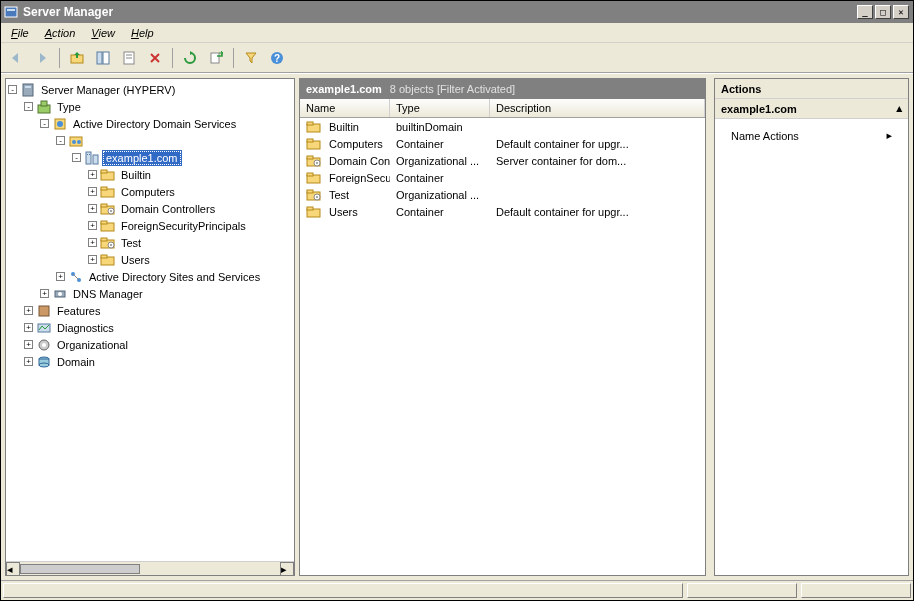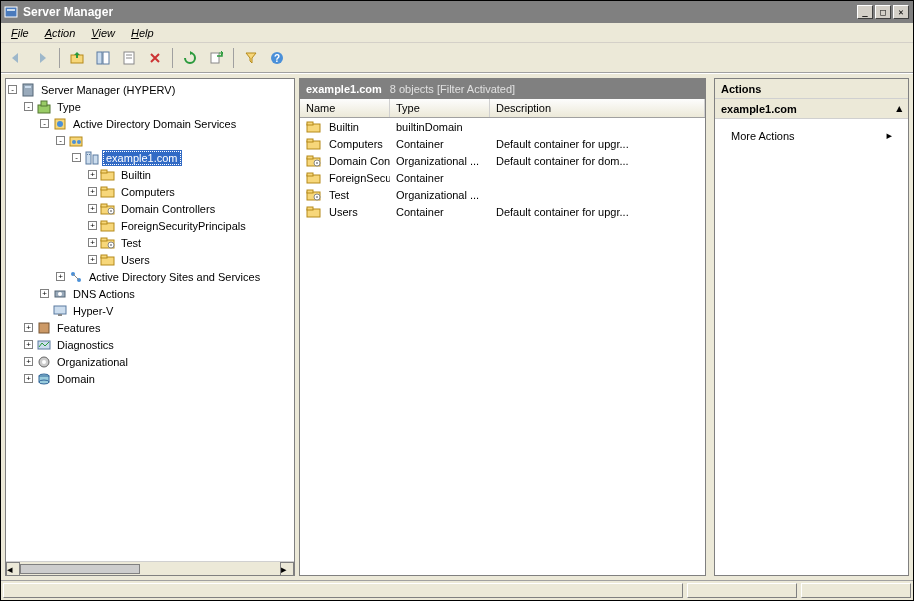--- a/index.html
+++ b/index.html
@@ -318,32 +318,21 @@
           </div>
           <div class="node-row">
             <span class="indent" style="width: 32px;"></span>
             <span class="twist">+</span>
             <span class="nicon">
               <svg width="16" height="16">
                 <rect x="3" y="5" width="10" height="6" fill="#9ab" stroke="#567"></rect>
                 <circle cx="8" cy="8" r="2" fill="#fff"></circle>
               </svg>
             </span>
-            <span class="nlabel">DNS Actions</span>
-          </div>
-          <div class="node-row">
-            <span class="indent" style="width: 32px;"></span>
-            <span class="twist empty"></span>
-            <span class="nicon">
-              <svg width="16" height="16">
-                <rect x="2" y="3" width="12" height="8" fill="#cde" stroke="#5a7aa0"></rect>
-                <rect x="6" y="11" width="4" height="2" fill="#888"></rect>
-              </svg>
-            </span>
-            <span class="nlabel">Hyper-V</span>
+            <span class="nlabel">DNS Manager</span>
           </div>
           <div class="node-row">
             <span class="indent" style="width: 16px;"></span>
             <span class="twist">+</span>
             <span class="nicon">
               <svg width="16" height="16">
                 <rect x="3" y="3" width="10" height="10" fill="#c96" stroke="#753"></rect>
               </svg>
             </span>
             <span class="nlabel">Features</span>
@@ -433,21 +422,21 @@
                 <svg width="16" height="14">
                   <rect x="1" y="4" width="13" height="8" fill="#f7d77a" stroke="#b58a1b"></rect>
                   <rect x="1" y="2" width="6" height="3" fill="#f7d77a" stroke="#b58a1b"></rect>
                   <circle cx="11" cy="9" r="3" fill="#fff" stroke="#888"></circle>
                   <circle cx="11" cy="9" r="1" fill="#888"></circle>
                 </svg>
               </span>
               <span>Domain Cont...</span>
             </div>
             <div class="cell c2">Organizational ...</div>
-            <div class="cell c3">Default container for dom...</div>
+            <div class="cell c3">Server container for dom...</div>
           </div>
           <div class="row">
             <div class="cell c1">
               <span class="nicon">
                 <svg width="16" height="14">
                   <rect x="1" y="4" width="13" height="8" fill="#f7d77a" stroke="#b58a1b"></rect>
                   <rect x="1" y="2" width="6" height="3" fill="#f7d77a" stroke="#b58a1b"></rect>
                 </svg>
               </span>
               <span>ForeignSecur...</span>
@@ -486,21 +475,21 @@
     </div>
 
     <div class="pane actions-pane">
       <div class="actions-header">Actions</div>
       <div class="actions-sub">
         <span>example1.com</span>
         <span>▴</span>
       </div>
       <div class="actions-body">
         <div class="action-item">
-          <span>More Actions</span>
+          <span>Name Actions</span>
           <span>▸</span>
         </div>
       </div>
     </div>
 
   </div>
 
   <div class="statusbar">
     <div class="status-cell main"></div>
     <div class="status-cell small"></div>

